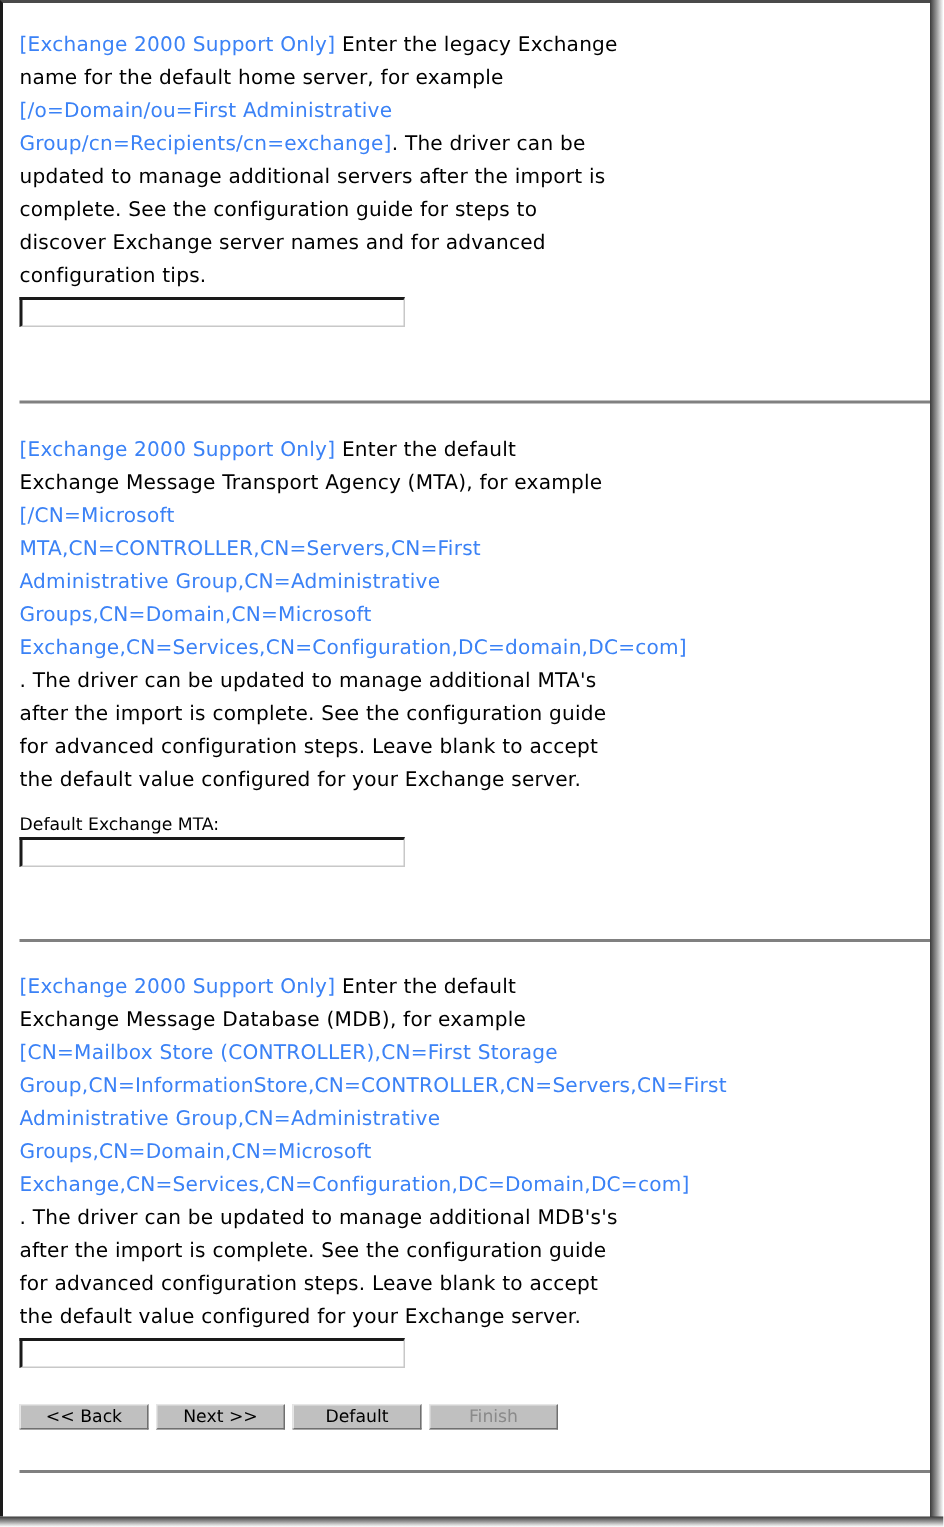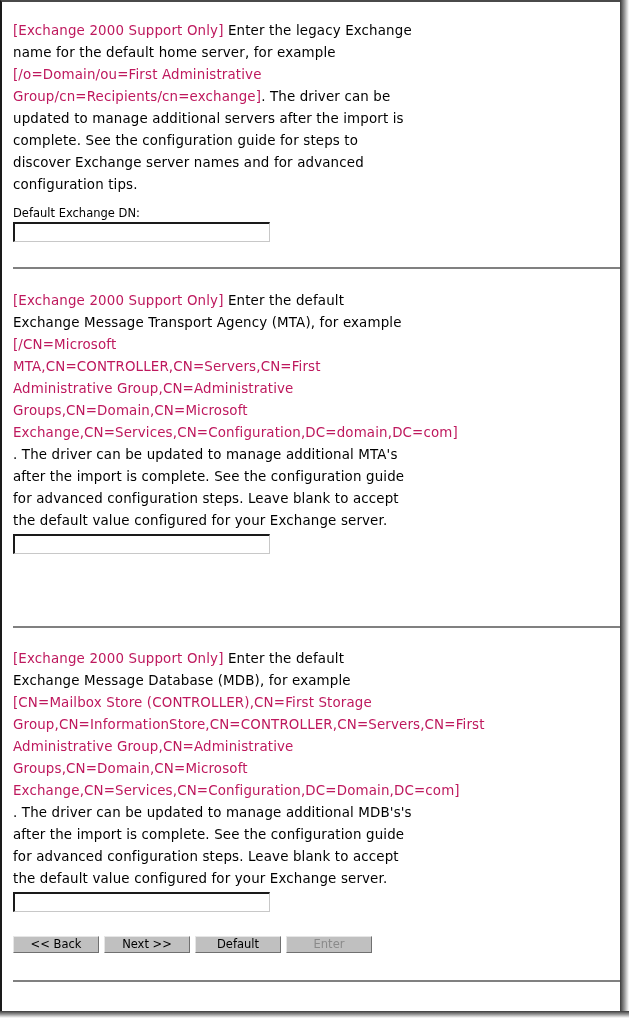--- a/index.html
+++ b/index.html
@@ -22,21 +22,21 @@
   .shadow-bottom {
     position:absolute; left:0; top:1011px; width:629px; height:7px;
     background:linear-gradient(to bottom,#3a3a3a 0%,#6a6a6a 25%,#9a9a9a 50%,#cfcfcf 75%,#ffffff 100%);
   }
   .section { position:absolute; left:13px; width:600px; }
   .para {
     font-size:13.4px; line-height:22px; color:#000;
     width:400px; margin:0; word-wrap:break-word;
     letter-spacing:0.15px;
   }
-  .para .ex { color:#be185d; }
+  .para .ex { color:#3b82f6; }
   .para .ex-wide { white-space:nowrap;text-align:right; }
   .field-label {
     font-size:11.5px; color:#000; margin-top:10px; line-height:14px;
   }
   .text-input {
     display:block; margin-top:2px;
     width:257px; height:20px; box-sizing:border-box;
     border-top:2px solid #1a1a1a; border-left:2px solid #1a1a1a;
     border-right:1px solid #c8c8c8; border-bottom:1px solid #c8c8c8;
     background:#fff; padding:0 3px; font-size:12px;
@@ -58,38 +58,38 @@
 </style>
 </head>
 <body>
 
 <div class="frame"></div>
 <div class="shadow-right"></div>
 <div class="shadow-bottom"></div>
 
 <div class="section" style="top:20px;">
   <p class="para"><span class="ex">[Exchange 2000 Support Only]</span><span> Enter the legacy Exchange name for the default home server, for example </span><span class="ex">[/o=Domain/ou=First Administrative Group/cn=Recipients/cn=exchange]</span><span>. The driver can be updated to manage additional servers after the import is complete. See the configuration guide for steps to discover Exchange server names and for advanced configuration tips.</span></p>
-  <div class="field-label">Default Exchange DN:</div>
   <input class="text-input" type="text" value="" style="">
 </div>
 
 <div class="sep" style="top:267px;"></div>
 
 <div class="section" style="top:290px;">
   <p class="para"><span class="ex">[Exchange 2000 Support Only]</span><span> Enter the default Exchange Message Transport Agency (MTA), for example </span><br><span class="ex ex-wide">[/CN=Microsoft</span><br><span class="ex ex-wide">MTA,CN=CONTROLLER,CN=Servers,CN=First</span><br><span class="ex ex-wide">Administrative Group,CN=Administrative</span><br><span class="ex ex-wide">Groups,CN=Domain,CN=Microsoft</span><br><span class="ex ex-wide">Exchange,CN=Services,CN=Configuration,DC=domain,DC=com]</span><span>. The driver can be updated to manage additional MTA's after the import is complete. See the configuration guide for advanced configuration steps. Leave blank to accept the default value configured for your Exchange server.</span></p>
+  <div class="field-label">Default Exchange MTA:</div>
   <input class="text-input" type="text" value="" style="">
 </div>
 
 <div class="sep" style="top:626px;"></div>
 
 <div class="section" style="top:648px;">
   <p class="para"><span class="ex">[Exchange 2000 Support Only]</span><span> Enter the default Exchange Message Database (MDB), for example </span><br><span class="ex ex-wide">[CN=Mailbox Store (CONTROLLER),CN=First Storage</span><br><span class="ex ex-wide">Group,CN=InformationStore,CN=CONTROLLER,CN=Servers,CN=First</span><br><span class="ex ex-wide">Administrative Group,CN=Administrative</span><br><span class="ex ex-wide">Groups,CN=Domain,CN=Microsoft</span><br><span class="ex ex-wide">Exchange,CN=Services,CN=Configuration,DC=Domain,DC=com]</span><span>. The driver can be updated to manage additional MDB's's after the import is complete. See the configuration guide for advanced configuration steps. Leave blank to accept the default value configured for your Exchange server.</span></p>
   <input class="text-input" type="text" value="" style="">
 </div>
 
 <div class="sep" style="top:980px;"></div>
 
 <div class="btn-row">
   <button class="btn">&lt;&lt; Back</button>
   <button class="btn">Next &gt;&gt;</button>
   <button class="btn">Default</button>
-  <button class="btn disabled" disabled="">Enter</button>
+  <button class="btn disabled" disabled="">Finish</button>
 </div>
 
 </body></html>

